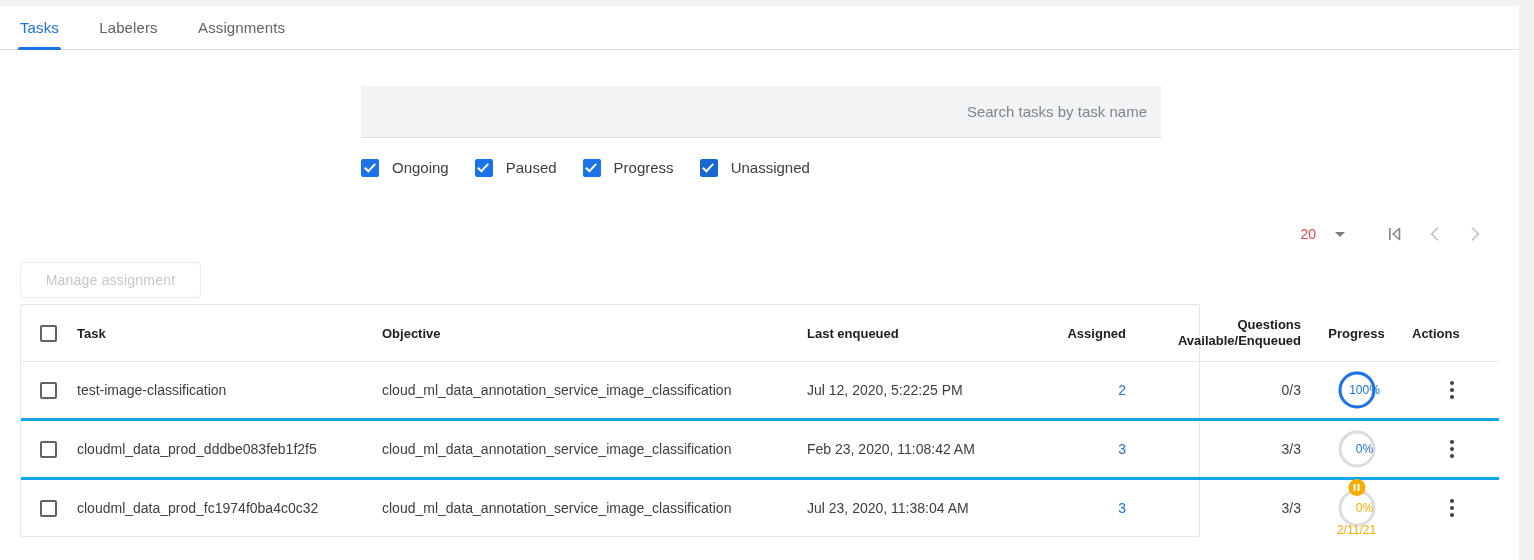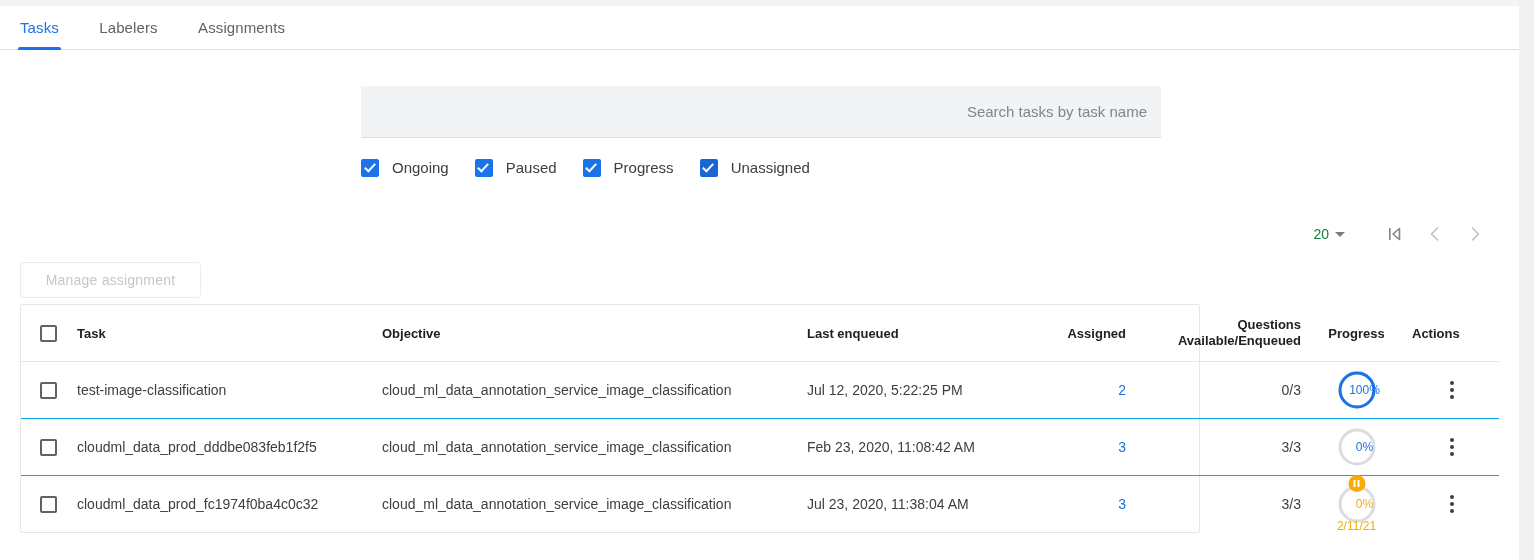--- a/index.html
+++ b/index.html
@@ -146,23 +146,23 @@
   .pagination {
     position: absolute;
     right: 24px;
     top: 210px;
     display: flex;
     align-items: center;
     height: 36px;
   }
   .page-size {
     font-size: 14px;
-    color: #15803d;
+    color: #ef4444;
     font-weight: 500;
-    margin-right: 6px;
+    margin-right: 19px;
   }
   .caret-down {
     width: 0; height: 0;
     border-left: 5px solid transparent;
     border-right: 5px solid transparent;
     border-top: 5px solid #7a7d80;
     margin-right: 30px;
     cursor: pointer;
   }
   .pg-btn {
@@ -218,21 +218,21 @@
     height: 56px;
     vertical-align: middle;
     border-bottom: 1px solid #e4e6e8;
   }
   tbody td {
     font-size: 14px;
     color: #3c4043;
     padding: 0 8px;
     height: 56px;
     vertical-align: middle;
-    border-bottom: 1px solid #0ea5e9;
+    border-bottom: 3px solid #0ea5e9;
   }
   tbody tr:last-child td { border-bottom: none; }
 
   .col-check { width: 48px; }
   .col-task { width: 305px; }
   .col-obj  { width: 425px; }
   .col-enq  { width: 225px; }
   .col-assigned { width: 110px; }
   .col-questions { width: 175px; }
   .col-progress { width: 95px; }

